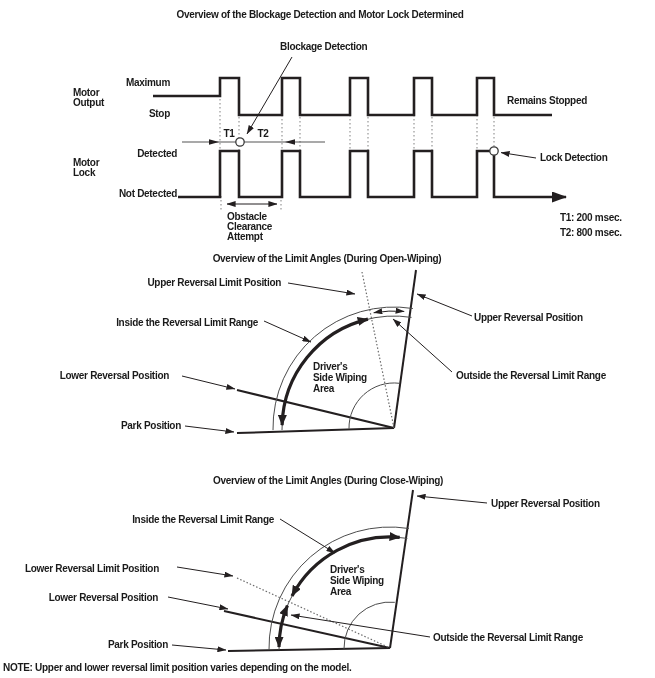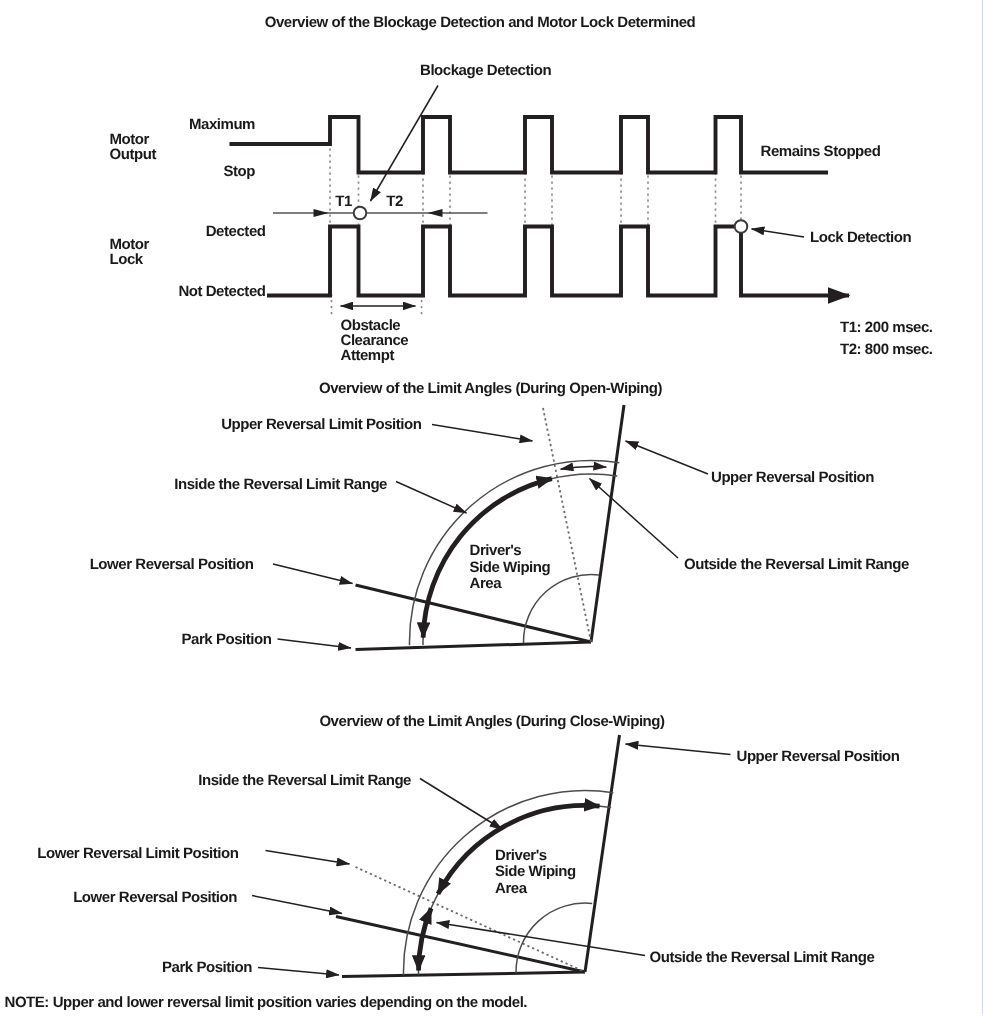--- a/index.html
+++ b/index.html
@@ -1,19 +1,19 @@
 <!DOCTYPE html>
 <html><head>
 <meta charset="utf-8">
 <style>
   html,body{margin:0;padding:0;background:#ffffff;}
   .page{
     position:relative;
     width:655px;height:676px;
-    background:#1d4ed8;
+    background:#a16207;
     font-family:"Liberation Sans",sans-serif;
     overflow:hidden;
   }
   svg text{
     font-family:"Liberation Sans",sans-serif;
     font-weight:bold;
     font-size:10px;
     letter-spacing:-0.3px;
     fill:#1a1a1a;
   }

